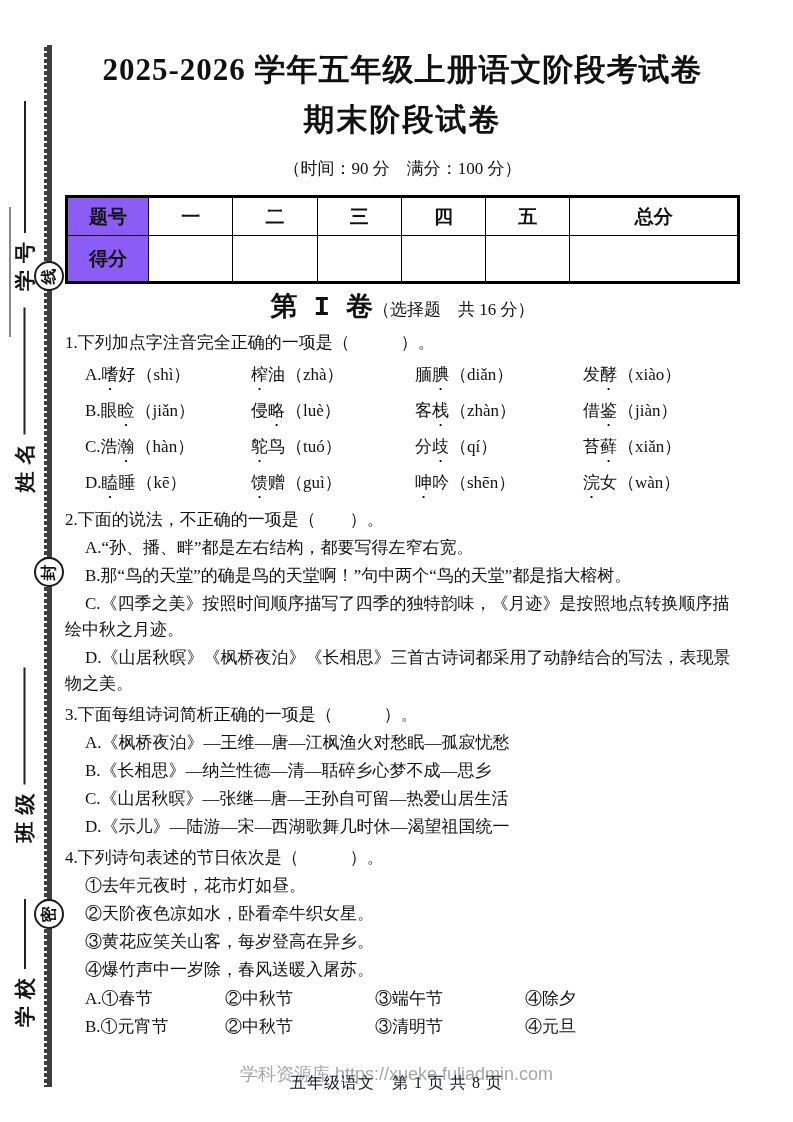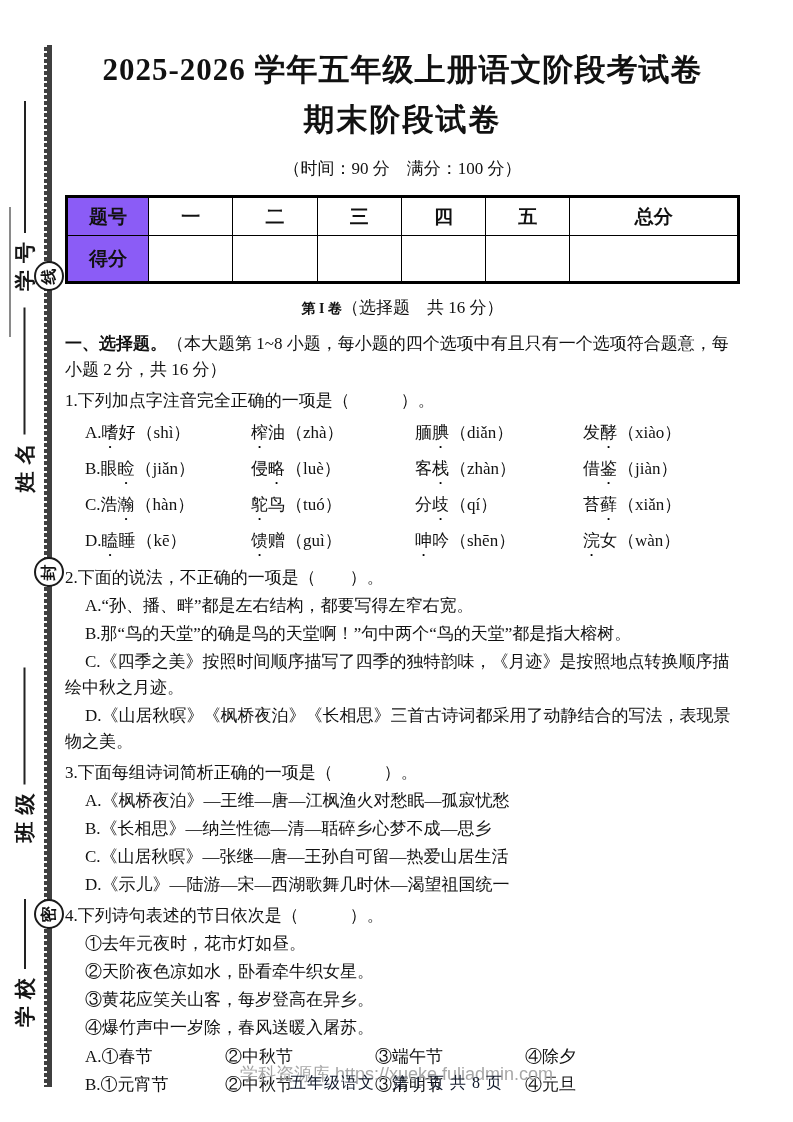--- a/index.html
+++ b/index.html
@@ -42,21 +42,21 @@
   .subtitle{margin:10px 0 0;text-align:center;font-size:31px;font-weight:800;line-height:40px;letter-spacing:2px;}
   .info-line{margin-top:16px;text-align:center;font-size:17px;line-height:26px;}
   
   .score-table{width:100%;margin-top:13px;border-collapse:collapse;border:3px solid #000;}
   .score-table th,.score-table td{border:1.5px solid #000;text-align:center;padding:0;}
   .score-table .hrow th{height:37px;font-size:19px;font-weight:700;}
   .score-table .srow th{height:45px;font-size:19px;font-weight:700;}
   .score-table .srow td{height:45px;font-size:16px;}
   .score-table .shade{background:#8b5cf6;width:80px;}
   .part-title{margin-top:9px;text-align:center;line-height:30px;}
-  .pt-bold{font-size:14px;font-weight:800;}
+  .pt-bold{font-size:27px;font-weight:800;font-family:Liberation Mono, monospace;}
   .pt-rest{font-size:17px;}
   .section-heading{margin:7px 0 0;font-size:17px;line-height:26px;}
   .sec-bold{font-weight:800;}
   .stem{margin:5px 0 2px;font-size:17px;line-height:26px;}
   .opt{margin:2px 0;font-size:17px;line-height:26px;text-indent:20px;}
   
   .q1row{display:grid;grid-template-columns:150px 148px 152px auto;padding-left:20px;
          font-size:17px;line-height:33px;gap:16px;}
   .dot-char{
     -webkit-text-emphasis:filled dot #000;
@@ -147,23 +147,20 @@
           <td></td>
           <td></td>
         </tr>
       </tbody>
     </table>
 
     <div class="part-title">
       <span class="pt-bold">第 I 卷</span><span class="pt-rest">（选择题　共 16 分）</span>
     </div>
 
-    <p class="section-heading">
-      <span class="sec-bold">一、选择题。</span><span>（本大题第 1~8 小题，每小题的四个选项中有且只有一个选项符合题意，每小题 2 分，共 16 分）</span>
-    </p>
 
     <p class="stem">1.下列加点字注音完全正确的一项是（　　　）。</p>
 
     <div class="q1row">
       <span><span>A.</span><span><span></span><span class="dot-char">嗜</span><span>好</span><span class="py">（shì）</span></span></span>
       <span><span></span><span class="dot-char">榨</span><span>油</span><span class="py">（zhà）</span></span>
       <span><span>腼</span><span class="dot-char">腆</span><span></span><span class="py">（diǎn）</span></span>
       <span><span>发</span><span class="dot-char">酵</span><span></span><span class="py">（xiào）</span></span>
     </div>
     <div class="q1row">

